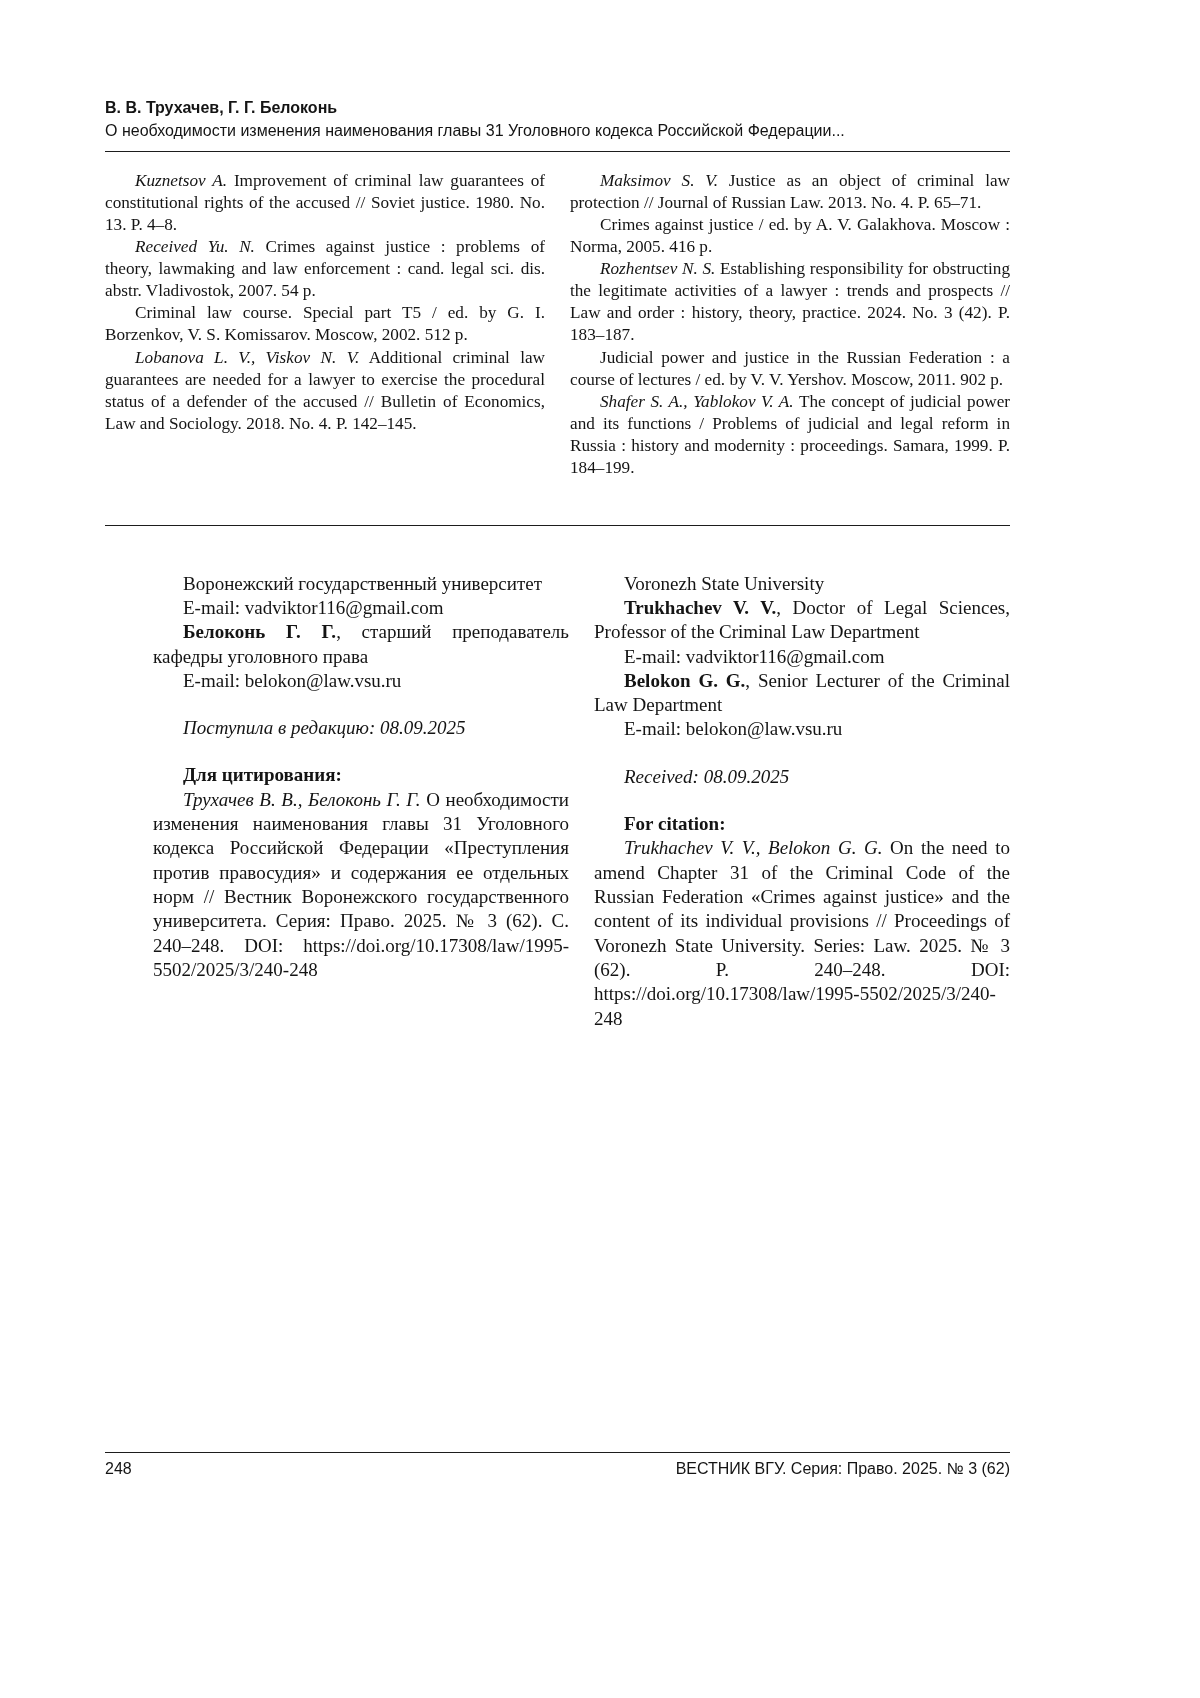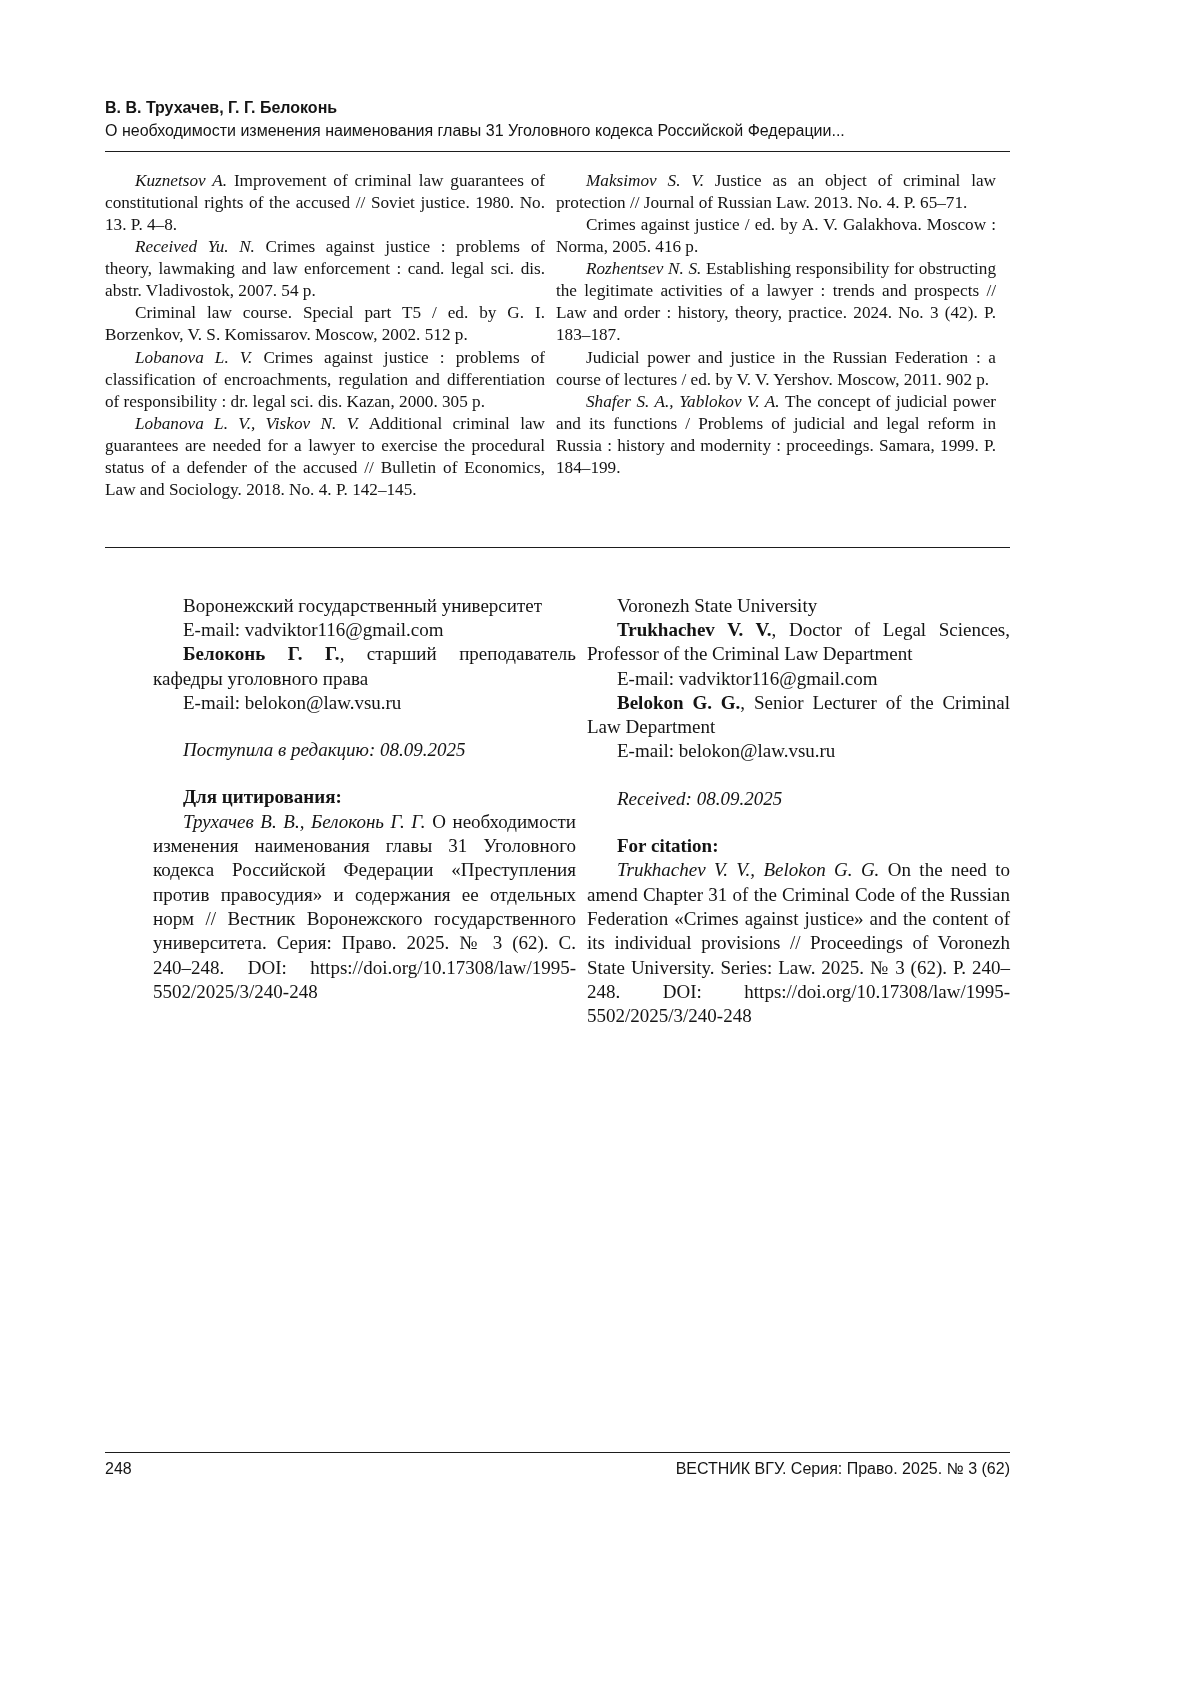--- a/index.html
+++ b/index.html
@@ -23,21 +23,21 @@
   .running-head {
     margin-top: 96px;
     font-family: "Liberation Sans", "DejaVu Sans", sans-serif;
     font-size: 16px;
     line-height: 1.45;
     border-bottom: 1.5px solid #1d1d1d;
     padding-bottom: 9px;
   }
   .rh-authors { font-weight: bold; }
   
-  .two-col { display: flex; gap: 11px; }
+  .two-col { display: flex; gap: 25px; }
   .col { width: 440px; }
   
   .refs {
     margin-top: 18px;
     font-size: 17.2px;
     line-height: 1.28;
   }
   .ref {
     text-align: justify;
     text-indent: 30px;
@@ -84,21 +84,20 @@
     <header class="running-head">
       <div class="rh-authors">В. В. Трухачев, Г. Г. Белоконь</div>
       <div class="rh-title">О необходимости изменения наименования главы 31 Уголовного кодекса Российской Федерации...</div>
     </header>
 
     <section class="refs two-col">
       <div class="col">
         <p class="ref"><span class="it">Kuznetsov A.</span><span> Improvement of criminal law guarantees of constitutional rights of the accused // Soviet justice. 1980. No. 13. P. 4–8.</span></p>
         <p class="ref"><span class="it">Received Yu. N.</span><span> Crimes against justice : problems of theory, lawmaking and law enforcement : cand. legal sci. dis. abstr. Vladivostok, 2007. 54 p.</span></p>
         <p class="ref"><span class="it"></span><span>Criminal law course. Special part T5 / ed. by G. I. Borzenkov, V. S. Komissarov. Moscow, 2002. 512 p.</span></p>
-        <p class="ref"><span class="it">Lobanova L. V.</span><span> Crimes against justice : problems of classification of encroachments, regulation and differentiation of responsibility : dr. legal sci. dis. Kazan, 2000. 305 p.</span></p>
         <p class="ref"><span class="it">Lobanova L. V., Viskov N. V.</span><span> Additional criminal law guarantees are needed for a lawyer to exercise the procedural status of a defender of the accused // Bulletin of Economics, Law and Sociology. 2018. No. 4. P. 142–145.</span></p>
       </div>
       <div class="col">
         <p class="ref"><span class="it">Maksimov S. V.</span><span> Justice as an object of criminal law protection // Journal of Russian Law. 2013. No. 4. P. 65–71.</span></p>
         <p class="ref"><span class="it"></span><span>Crimes against justice / ed. by A. V. Galakhova. Moscow : Norma, 2005. 416 p.</span></p>
         <p class="ref"><span class="it">Rozhentsev N. S.</span><span> Establishing responsibility for obstructing the legitimate activities of a lawyer : trends and prospects // Law and order : history, theory, practice. 2024. No. 3 (42). P. 183–187.</span></p>
         <p class="ref"><span class="it"></span><span>Judicial power and justice in the Russian Federation : a course of lectures / ed. by V. V. Yershov. Moscow, 2011. 902 p.</span></p>
         <p class="ref"><span class="it">Shafer S. A., Yablokov V. A.</span><span> The concept of judicial power and its functions / Problems of judicial and legal reform in Russia : history and modernity : proceedings. Samara, 1999. P. 184–199.</span></p>
       </div>
     </section>

